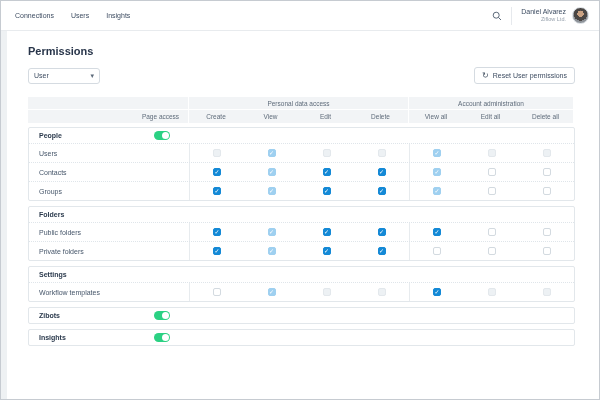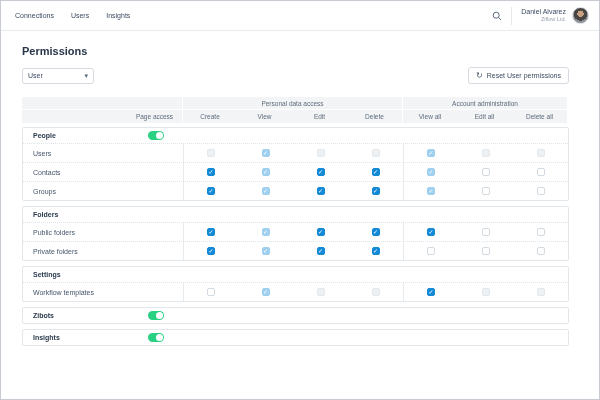--- a/index.html
+++ b/index.html
@@ -17,21 +17,21 @@
   .user-menu { display:flex; align-items:center; gap:6px; cursor:pointer; }
   .user-text { text-align:right; line-height:1.25; }
   .user-name { font-size:7px; color:#3d4c61; }
   .user-org { font-size:5.5px; color:#97a1ad; }
   .avatar { width:17px; height:17px; border-radius:50%; border:1px solid #d8dde2;
     background:radial-gradient(circle at 50% 38%, #c9a182 0 26%, #4a4644 27% 58%, #8d9298 59% 100%); }
 
   
   .body-wrap { display:flex; height:369px; }
   .left-strip { width:14px; background:#eef1f3; }
-  .content { flex:1; padding:10px 30px 0 21px; }
+  .content { flex:1; padding:10px 24px 0 21px; }
   .page-title { font-size:11px; font-weight:bold; color:#28354a; margin:4px 0 10px; }
 
   .controls { display:flex; align-items:center; justify-content:space-between; margin-bottom:13px; }
   .select { width:72px; height:16px; border:1px solid #d5dbe1; border-radius:3px; background:#fff; display:flex; align-items:center; justify-content:space-between; padding:0 5px; cursor:pointer; }
   .select-value { font-size:7px; color:#3d4c61; }
   .caret { font-size:7px; color:#5c6a7a; line-height:1; }
   .reset-btn { height:17px; border:1px solid #d5dbe1; border-radius:3px; background:#fff; display:flex; align-items:center; gap:4px; padding:0 7px; font-size:7px; color:#3d4c61; cursor:pointer; font-family:inherit; }
   .reset-icon { font-size:8px; color:#4a5868; line-height:1; }
 
   

